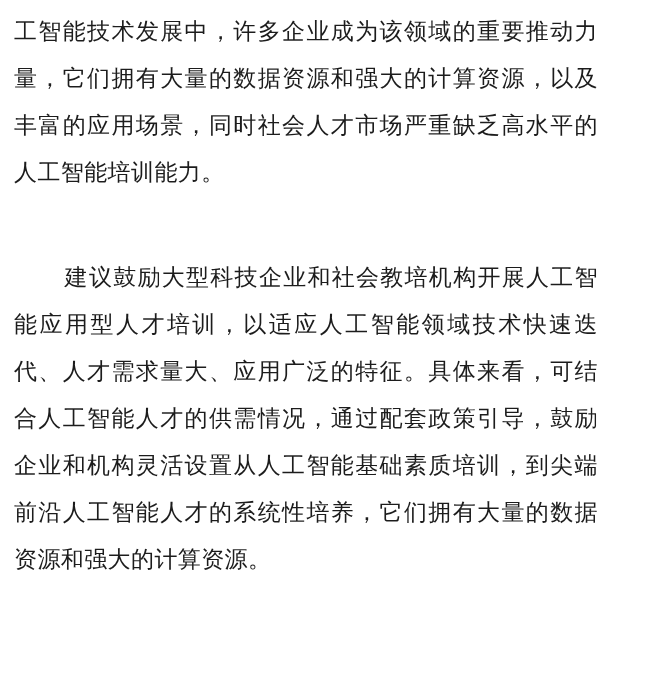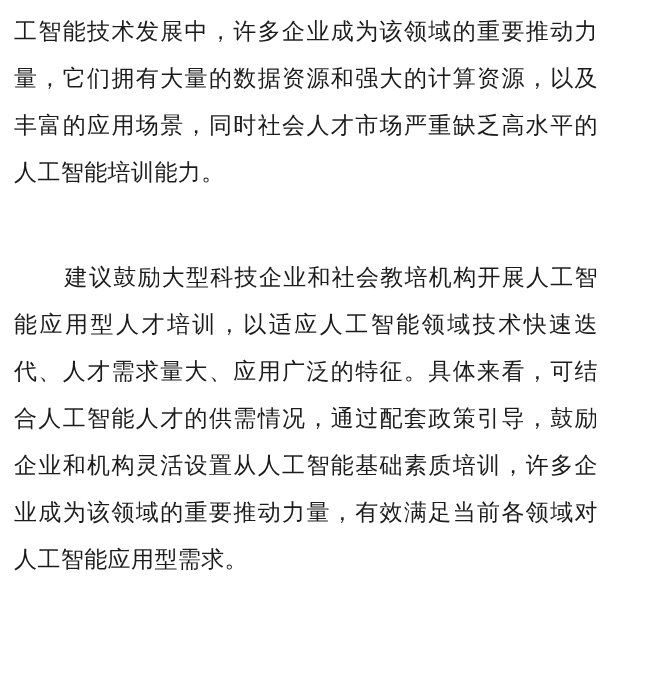--- a/index.html
+++ b/index.html
@@ -45,15 +45,15 @@
     height: 58px;
   }
 </style>
 </head>
 <body>
 
 <div class="page">
   <div class="doc-body">
     <p class="para para-continued">工智能技术发展中，许多企业成为该领域的重要推动力量，它们拥有大量的数据资源和强大的计算资源，以及丰富的应用场景，同时社会人才市场严重缺乏高水平的人工智能培训能力。</p>
     <div class="para-gap"></div>
-    <p class="para para-indented">建议鼓励大型科技企业和社会教培机构开展人工智能应用型人才培训，以适应人工智能领域技术快速迭代、人才需求量大、应用广泛的特征。具体来看，可结合人工智能人才的供需情况，通过配套政策引导，鼓励企业和机构灵活设置从人工智能基础素质培训，许多企业成为该领域的重要推动力量，有效满足当前各领域对人工智能应用型需求。</p>
+    <p class="para para-indented">建议鼓励大型科技企业和社会教培机构开展人工智能应用型人才培训，以适应人工智能领域技术快速迭代、人才需求量大、应用广泛的特征。具体来看，可结合人工智能人才的供需情况，通过配套政策引导，鼓励企业和机构灵活设置从人工智能基础素质培训，到尖端前沿人工智能人才的系统性培养，它们拥有大量的数据资源和强大的计算资源。</p>
   </div>
 </div>
 
 </body></html>

